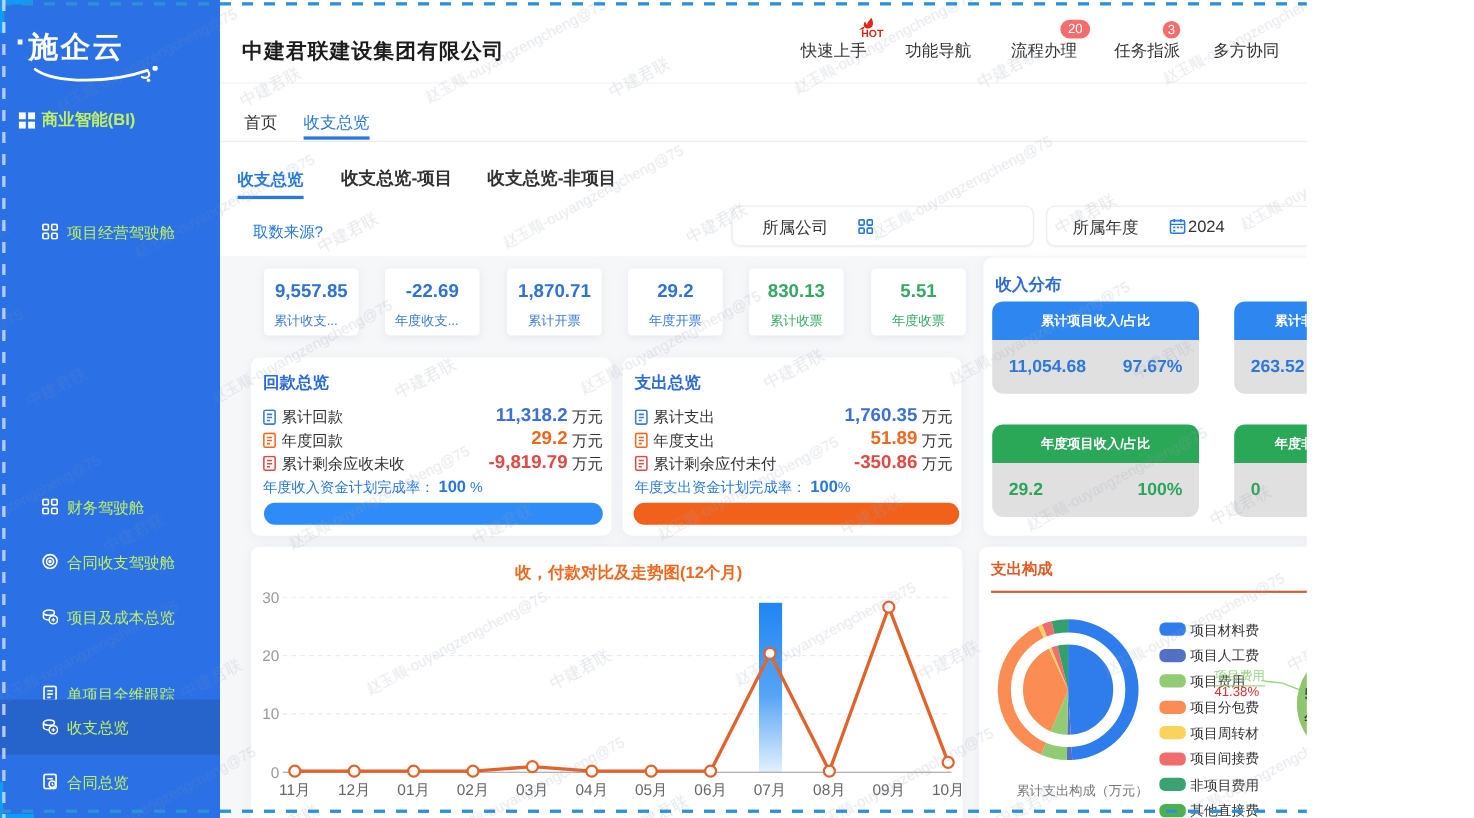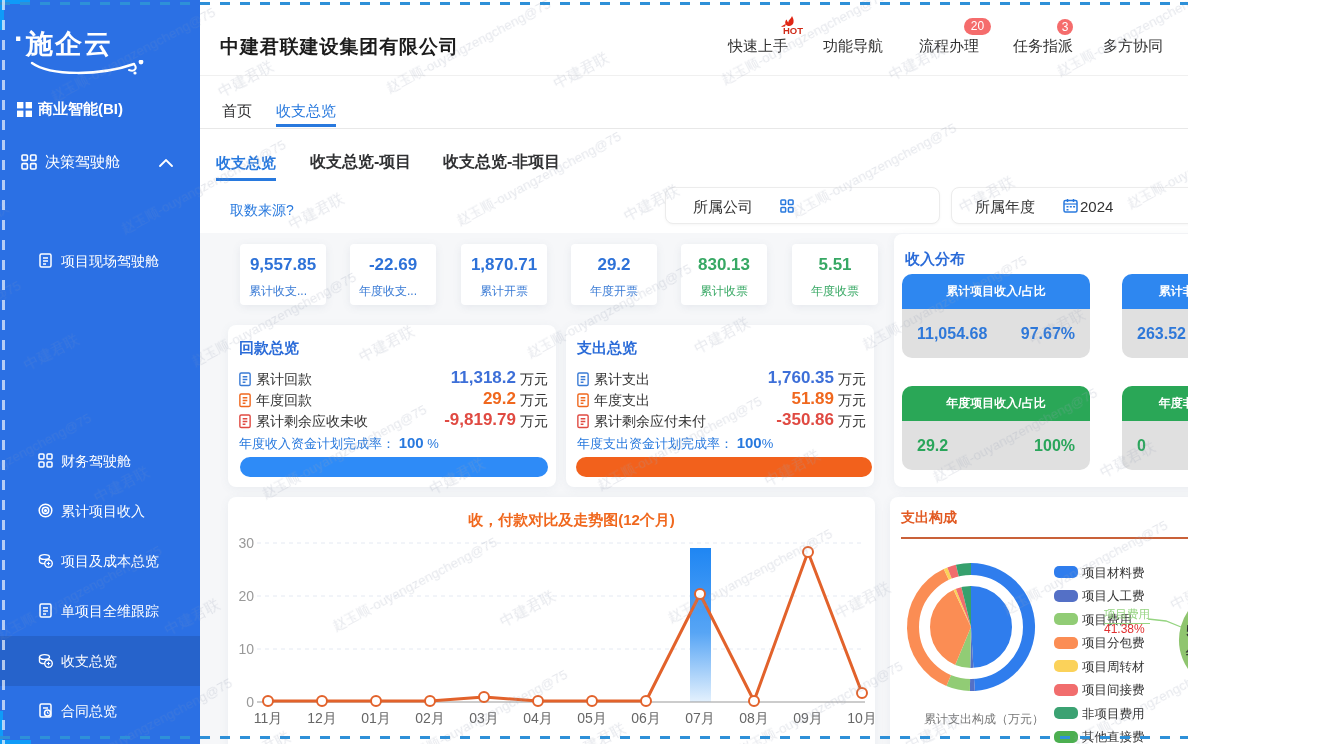--- a/index.html
+++ b/index.html
@@ -6,21 +6,21 @@
 html,body { width:1340px; height:744px; overflow:hidden; }
 body { font-family:"Liberation Sans", sans-serif; background:#fff; }
 #app { position:relative; width:1188px; height:744px; overflow:hidden; }
 .abs { position:absolute; white-space:nowrap; }
 
 
 #sidebar { position:absolute; left:0; top:0; width:200px; height:744px; background:#2b70e4; }
 .corner { position:absolute; background:#0f9bf8; z-index:55; }
 #logo { position:absolute; left:14px; top:22px; color:#fff; font-weight:bold; font-size:27px; letter-spacing:2px; }
 #logo .dot { font-size:30px; vertical-align:4px; }
-.mi { position:absolute; left:0; width:200px; height:50px; color:#ffffff; font-size:14px; }
+.mi { position:absolute; left:0; width:200px; height:50px; color:#bef264; font-size:14px; }
 .mi .ic { position:absolute; left:38px; top:17px; }
 .mi .tx { position:absolute; left:61px; top:17px; }
 .mi.l1 .ic { left:17px; }
 .mi.l1 .tx { left:38px; font-weight:bold; font-size:15px; }
 .mi.l2 .ic { left:21px; }
 .mi.l2 .tx { left:45px; font-size:15px; }
 .mi.active { background:#2663cb; }
 
 
 #main { position:absolute; left:200px; top:0; width:1140px; height:744px; background:#fff; }
@@ -83,34 +83,20 @@
       </svg>
     <div class="mi l1" style="top:85px;">
       <svg class="ic" width="15" height="15" viewBox="0 0 15 15">
           <rect x="0" y="0" width="6.4" height="6.4" fill="#fff"></rect>
           <rect x="8.6" y="0" width="6.4" height="6.4" fill="#fff"></rect>
           <rect x="0" y="8.6" width="6.4" height="6.4" fill="#fff"></rect>
           <rect x="8.6" y="8.6" width="6.4" height="6.4" fill="#fff"></rect>
         </svg>
       <div class="tx" style="top:15px;">商业智能(BI)</div>
     </div>
-    <div class="mi l2" style="top:137px;">
-      <svg class="ic" width="16" height="16" viewBox="0 0 16 16">
-          <g fill="none" stroke="#fff" stroke-width="1.6">
-            <rect x="1" y="1" width="5.4" height="5.4" rx="1"></rect>
-            <rect x="9.6" y="1" width="5.4" height="5.4" rx="1"></rect>
-            <rect x="1" y="9.6" width="5.4" height="5.4" rx="1"></rect>
-            <rect x="9.6" y="9.6" width="5.4" height="5.4" rx="1"></rect>
-          </g>
-        </svg>
-      <div class="tx" style="top:16px;">决策驾驶舱</div>
-      <svg class="abs" style="left:159px;top:22px;" width="14" height="8" viewBox="0 0 14 8">
-          <path d="M1,7 L7,1 L13,7" stroke="#fff" stroke-width="1.8" fill="none" stroke-linecap="round"></path>
-        </svg>
-    </div>
     <svg width="0" height="0" style="position:absolute">
       <defs>
         <g id="i-grid" fill="none" stroke="#fff" stroke-width="1.5">
             <rect x="1" y="1" width="5" height="5" rx="1"></rect>
             <rect x="9" y="1" width="5" height="5" rx="1"></rect>
             <rect x="1" y="9" width="5" height="5" rx="1"></rect>
             <rect x="9" y="9" width="5" height="5" rx="1"></rect>
           </g>
         <g id="i-doc" fill="none" stroke="#fff" stroke-width="1.5">
             <rect x="2" y="1" width="11" height="13" rx="1.5"></rect>
@@ -133,45 +119,45 @@
             <circle cx="7.5" cy="7.5" r="0.8" fill="#fff"></circle>
           </g>
         <g id="i-coin" fill="none" stroke="#fff" stroke-width="1.4">
             <ellipse cx="6.5" cy="4" rx="5" ry="2.4"></ellipse>
             <path d="M1.5,4 V8.2 C1.5,9.5 3.8,10.6 6.5,10.6 M1.5,8.2 C1.5,9.5 3.8,10.6 6.5,10.6"></path>
             <circle cx="10.5" cy="10.5" r="3.8"></circle>
             <path d="M10.5,8.8 V12.2 M8.8,10.5 H12.2" stroke-width="1.1"></path>
           </g>
       </defs>
     </svg>
-    <div class="mi" style="top:236px;">
-        <svg class="ic" width="15" height="15" viewBox="0 0 15 15">
-          <use href="#i-doc"></use>
-        </svg>
-        <div class="tx">项目现场驾驶舱</div>
+    <div class="mi" style="top:186px;">
+        <svg class="ic" width="15" height="15" viewBox="0 0 15 15">
+          <use href="#i-grid"></use>
+        </svg>
+        <div class="tx">项目经营驾驶舱</div>
       </div>
     <div class="mi" style="top:436px;">
         <svg class="ic" width="15" height="15" viewBox="0 0 15 15">
           <use href="#i-grid"></use>
         </svg>
         <div class="tx">财务驾驶舱</div>
       </div>
     <div class="mi" style="top:486px;">
         <svg class="ic" width="15" height="15" viewBox="0 0 15 15">
           <use href="#i-target"></use>
         </svg>
-        <div class="tx">累计项目收入</div>
+        <div class="tx">合同收支驾驶舱</div>
       </div>
     <div class="mi" style="top:536px;">
         <svg class="ic" width="15" height="15" viewBox="0 0 15 15">
           <use href="#i-coin"></use>
         </svg>
         <div class="tx">项目及成本总览</div>
       </div>
-    <div class="mi" style="top:586px;">
+    <div class="mi" style="top:606px;">
         <svg class="ic" width="15" height="15" viewBox="0 0 15 15">
           <use href="#i-doc"></use>
         </svg>
         <div class="tx">单项目全维跟踪</div>
       </div>
     <div class="mi active" style="top:636px;">
         <svg class="ic" width="15" height="15" viewBox="0 0 15 15">
           <use href="#i-coin"></use>
         </svg>
         <div class="tx">收支总览</div>

